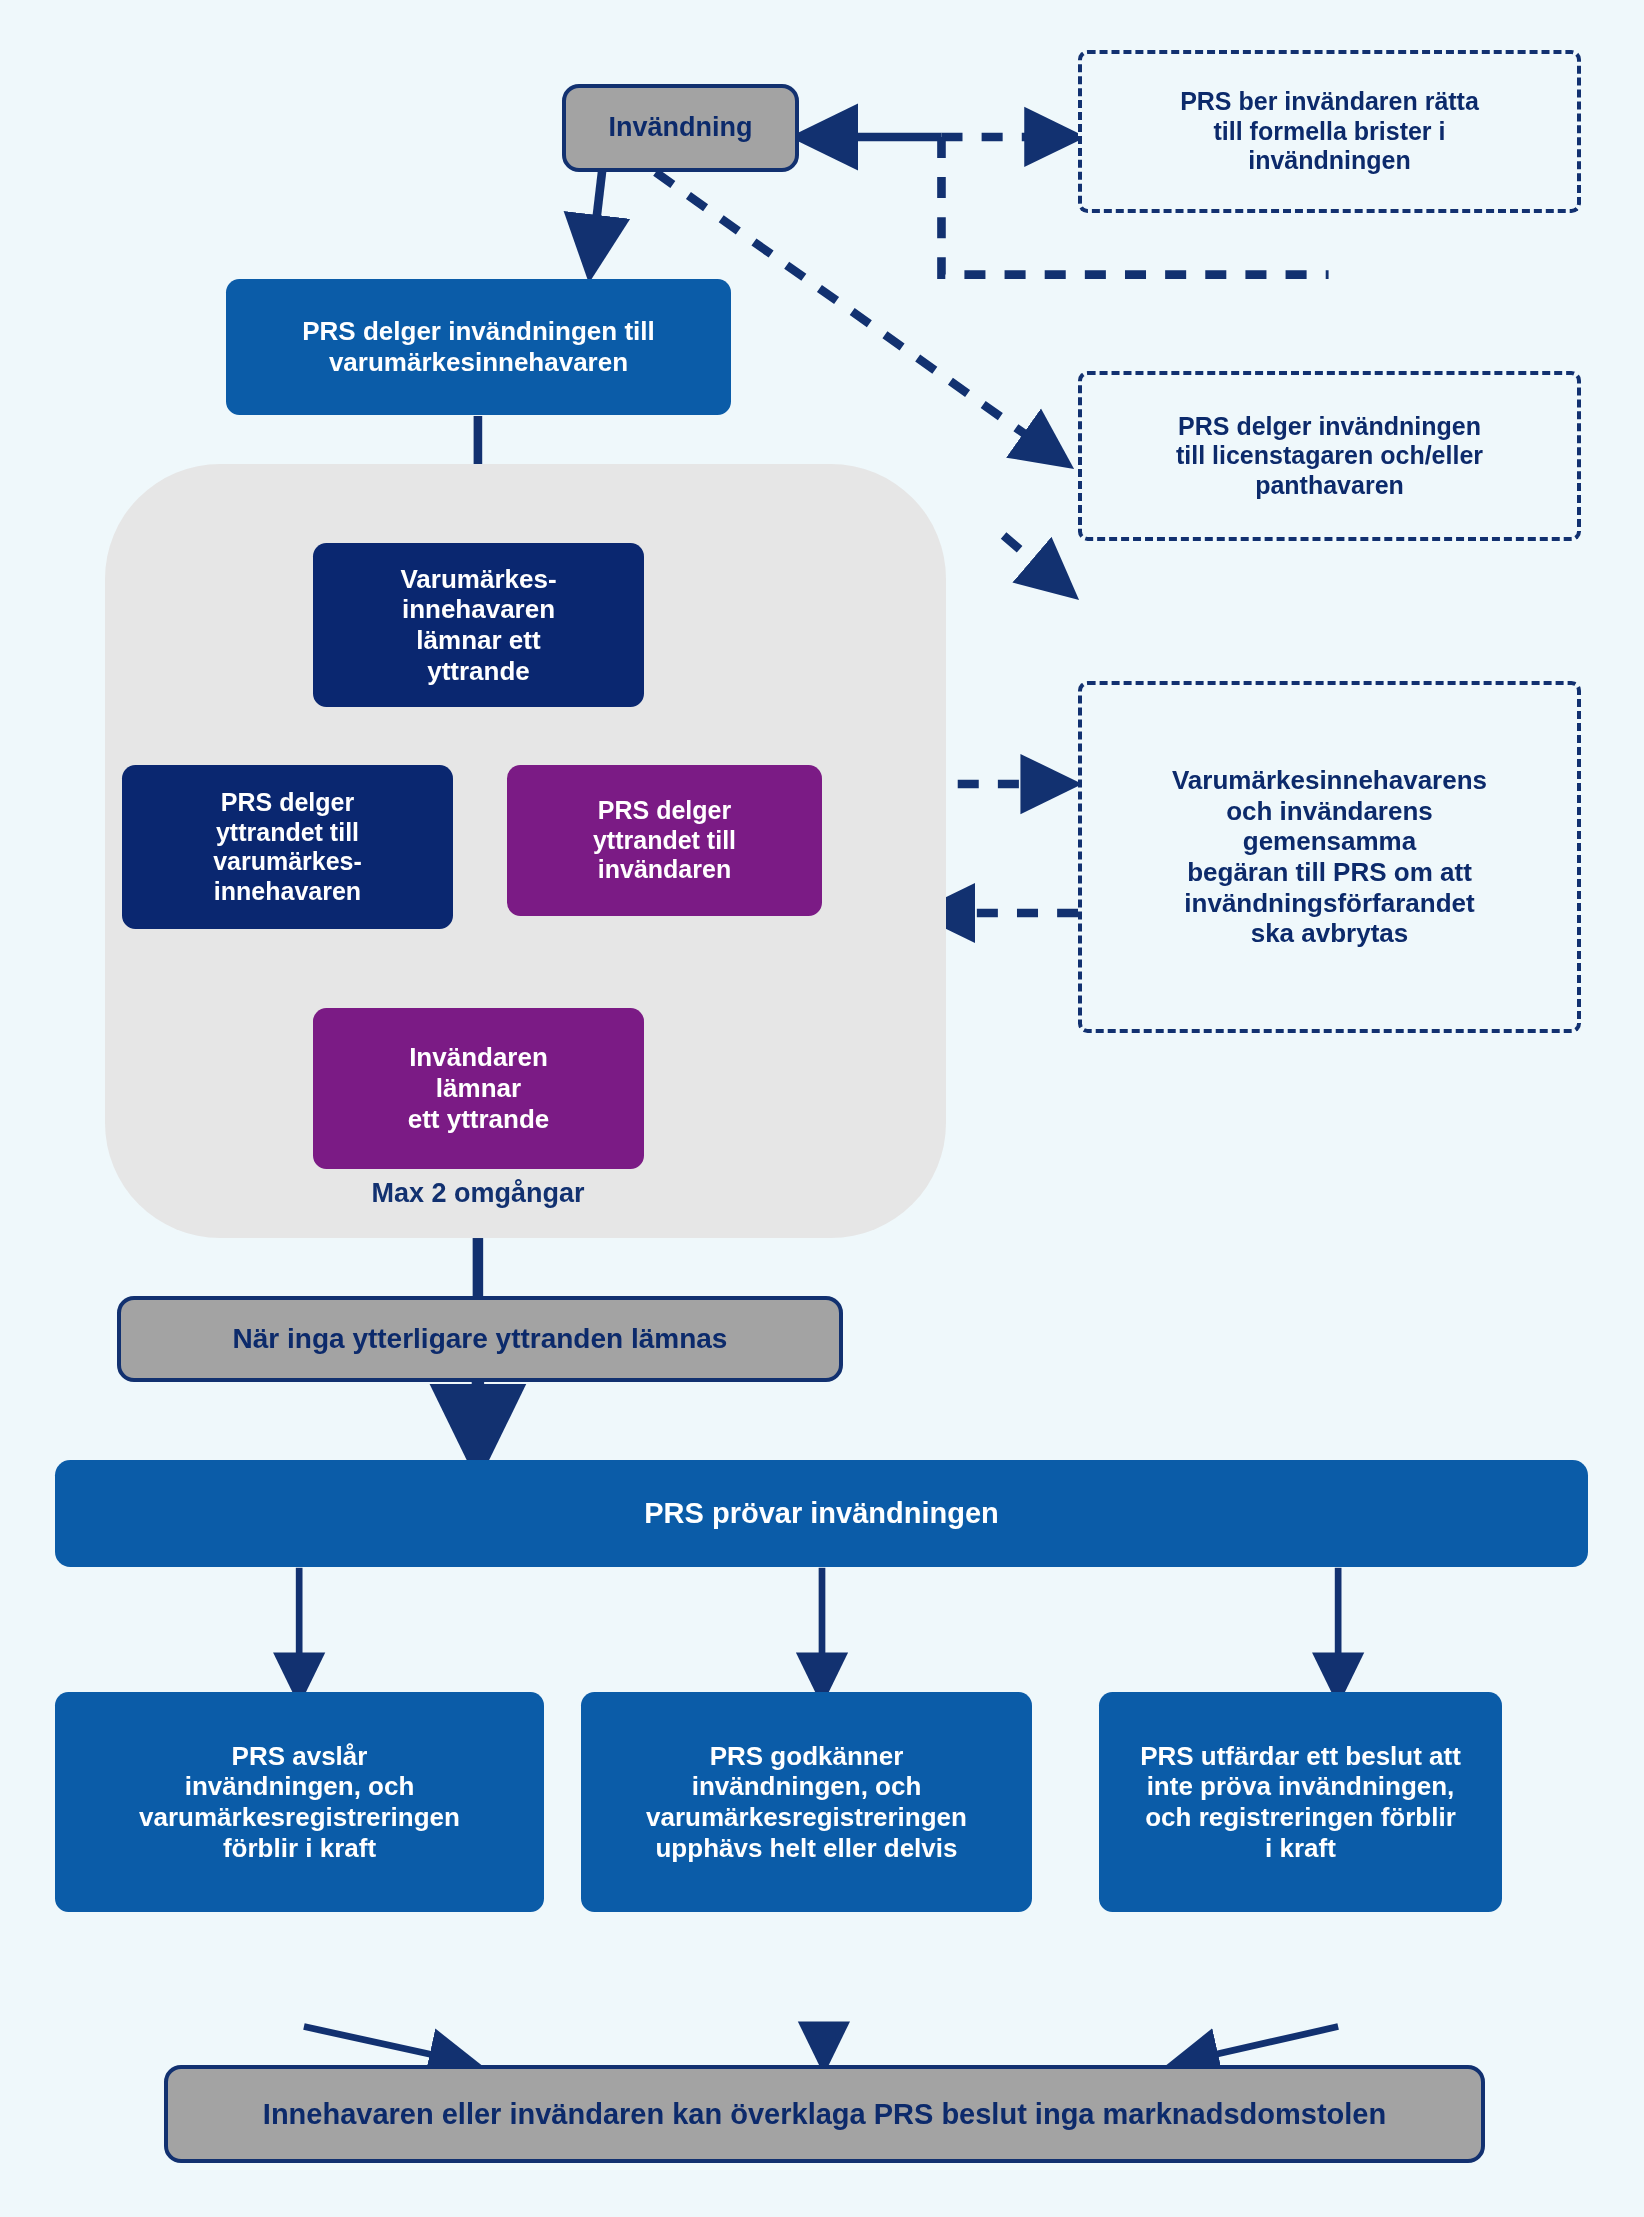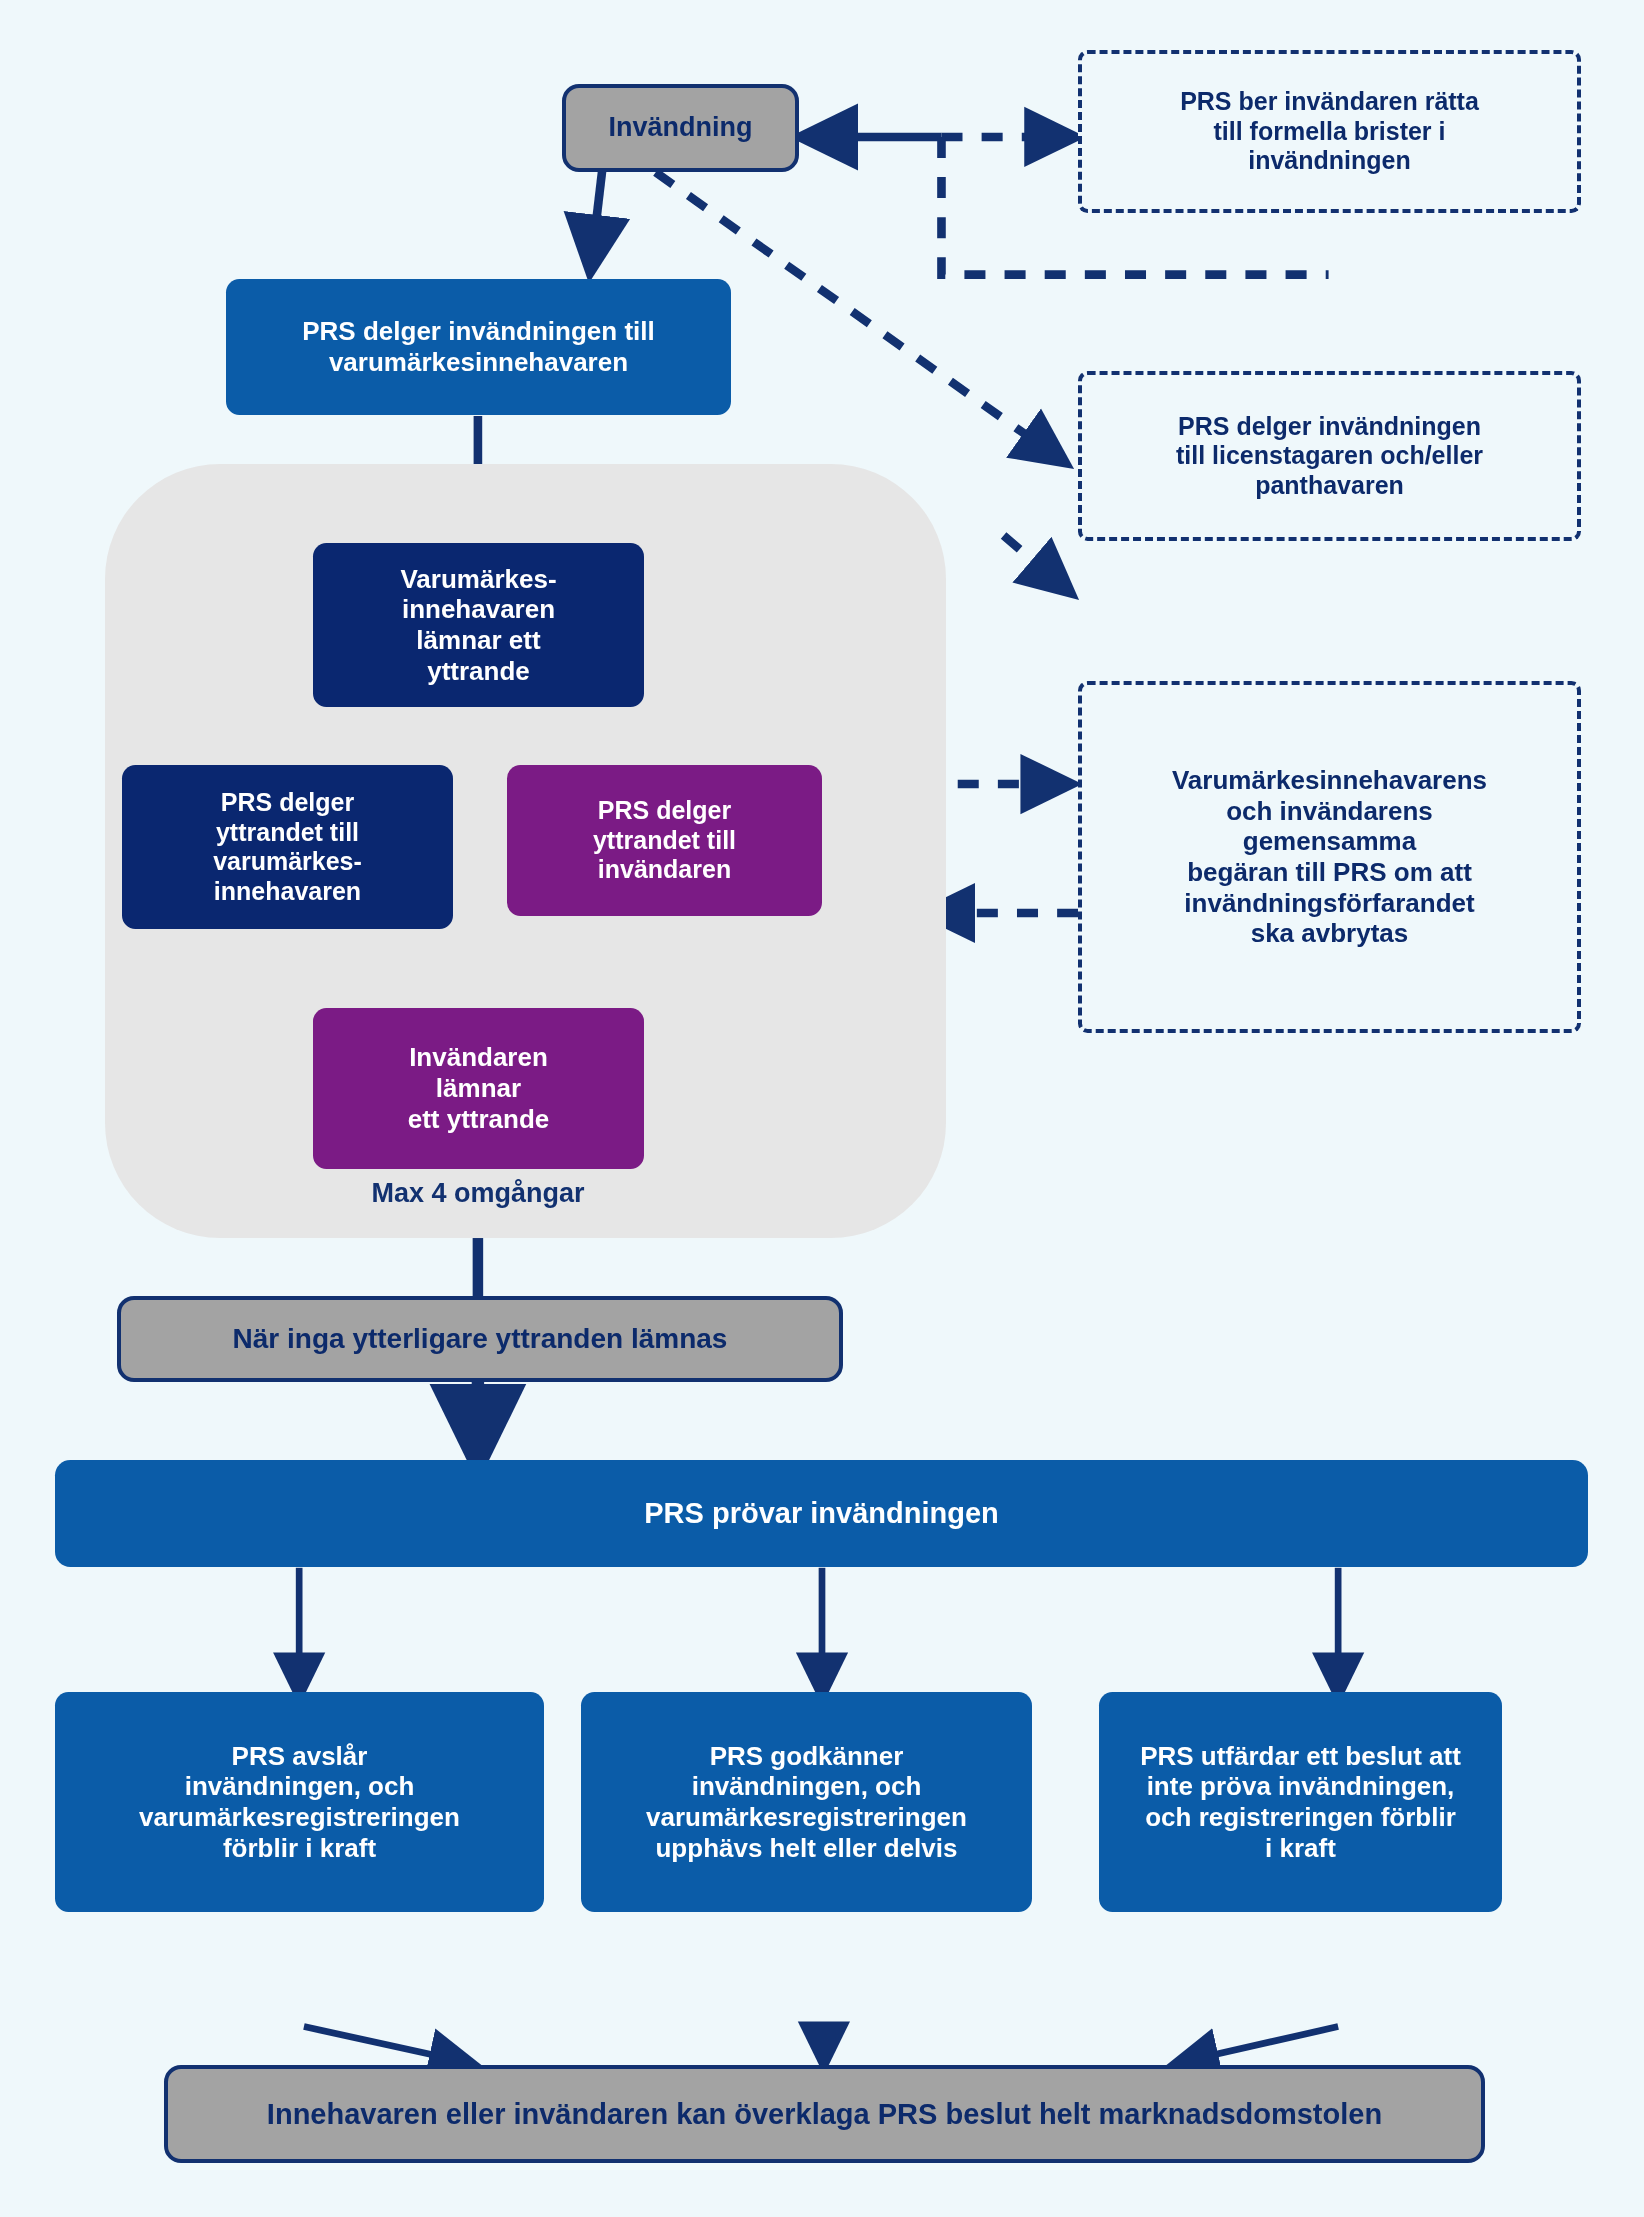--- a/index.html
+++ b/index.html
@@ -134,21 +134,21 @@
   </div>
 
   <div class="node n-navy" style="left:122px;top:765px;width:331px;height:164px;font-size:25px;">
     <span>PRS delger<br>yttrandet till<br>varumärkes-<br>innehavaren</span>
   </div>
 
   <div class="node n-purple" style="left:313px;top:1008px;width:331px;height:161px;font-size:26px;">
     <span>Invändaren<br>lämnar<br>ett yttrande</span>
   </div>
 
-  <div class="caption" style="left:258px;top:1178px;width:440px;font-size:27px;">Max 4 omgångar</div>
+  <div class="caption" style="left:258px;top:1178px;width:440px;font-size:27px;">Max 2 omgångar</div>
 
   <div class="node n-dashed" style="left:1078px;top:681px;width:503px;height:352px;font-size:26px;">
     <span>Varumärkesinnehavarens<br>och invändarens<br>gemensamma<br>begäran till PRS om att<br>invändningsförfarandet<br>ska avbrytas</span>
   </div>
 
   <div class="node n-white" style="left:117px;top:1296px;width:726px;height:86px;font-size:28px;">
     <span>När inga ytterligare yttranden lämnas</span>
   </div>
 
   <div class="node n-blue" style="left:55px;top:1460px;width:1533px;height:107px;font-size:29px;border-radius:15.3px;">
@@ -161,17 +161,17 @@
 
   <div class="node n-blue" style="left:581px;top:1692px;width:451px;height:220px;font-size:26px;">
     <span>PRS godkänner<br>invändningen, och<br>varumärkesregistreringen<br>upphävs helt eller delvis</span>
   </div>
 
   <div class="node n-blue" style="left:1099px;top:1692px;width:403px;height:220px;font-size:26px;">
     <span>PRS utfärdar ett beslut att<br>inte pröva invändningen,<br>och registreringen förblir<br>i kraft</span>
   </div>
 
   <div class="node n-white" style="left:164px;top:2065px;width:1321px;height:98px;font-size:29px;">
-    <span>Innehavaren eller invändaren kan överklaga PRS beslut helt marknadsdomstolen</span>
+    <span>Innehavaren eller invändaren kan överklaga PRS beslut inga marknadsdomstolen</span>
   </div>
 
 </div>
 
 
 </body></html>

